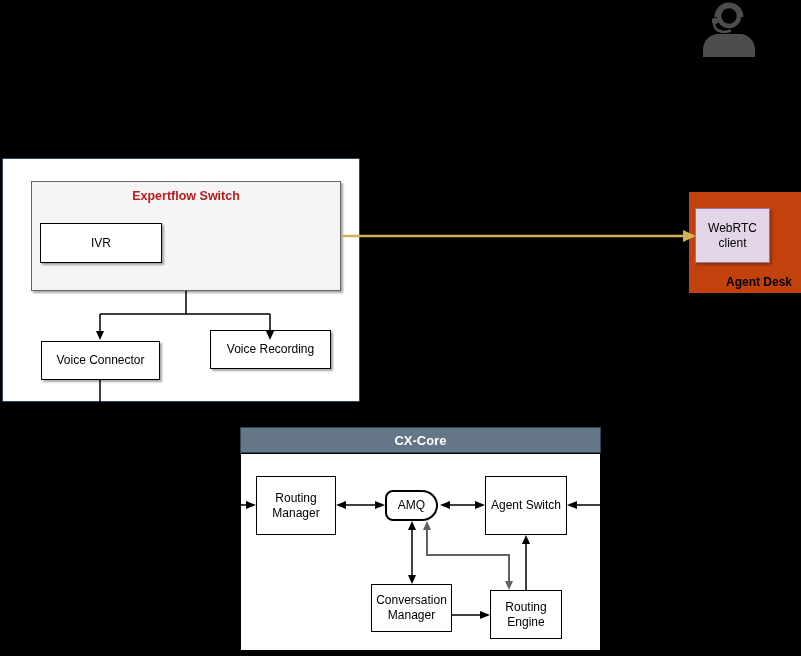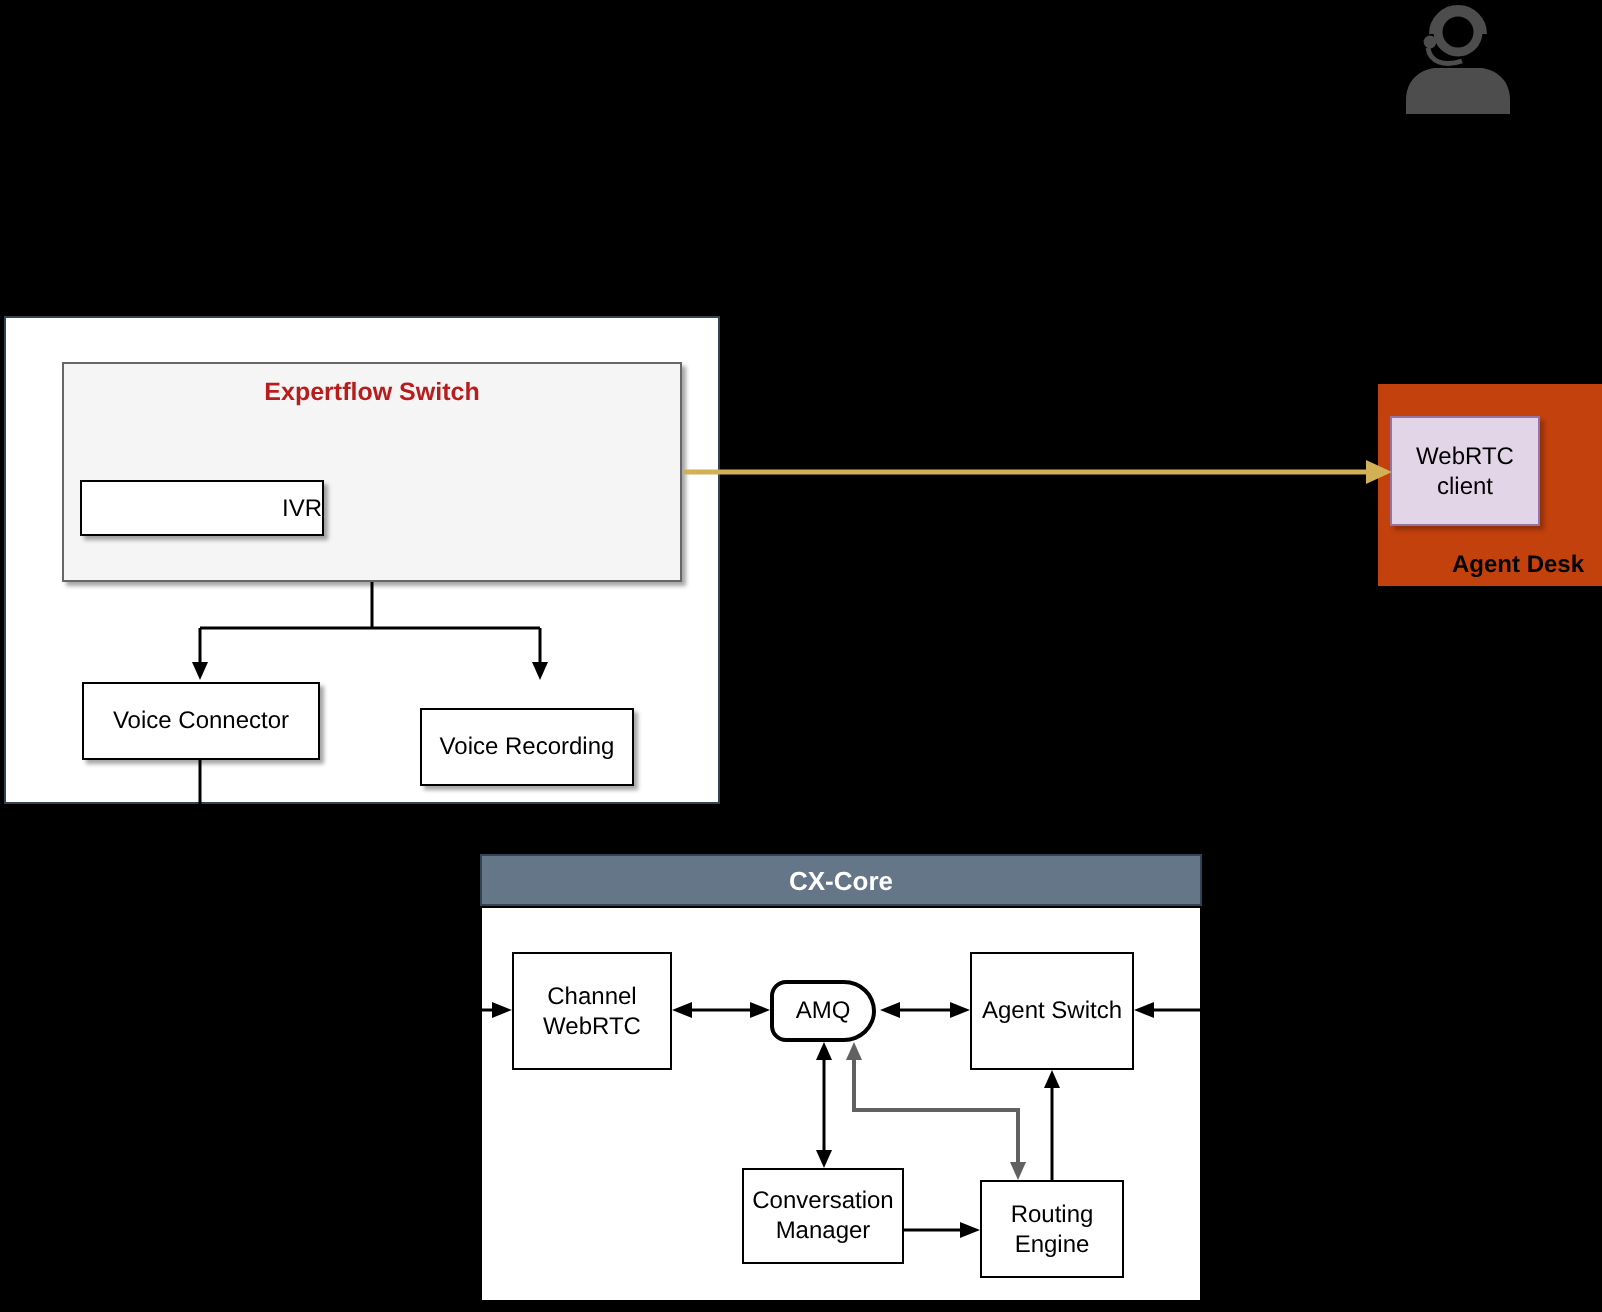--- a/index.html
+++ b/index.html
@@ -39,38 +39,38 @@
 <body>
 
 <div id="canvas">
 
   <div class="abs container-body" style="left:2px;top:158px;width:358px;height:244px;"></div>
 
   <div class="abs switch-box" style="left:31px;top:181px;width:310px;height:110px;">
     <span>Expertflow Switch</span>
   </div>
 
-  <div class="abs box" style="left:40px;top:240px;width:122px;height:28px;justify-content:flex-end;">
+  <div class="abs box" style="left:40px;top:223px;width:122px;height:40px;">
     <span>IVR</span>
   </div>
 
   <div class="abs box" style="left:41px;top:341px;width:119px;height:39px;">
     <span>Voice Connector</span>
   </div>
-  <div class="abs box" style="left:210px;top:354px;width:107px;height:39px;">
+  <div class="abs box" style="left:210px;top:330px;width:121px;height:39px;">
     <span>Voice Recording</span>
   </div>
 
   <div class="abs container-header" style="left:240px;top:427px;width:361px;height:26px;">
     <span>CX-Core</span>
   </div>
   <div class="abs container-body" style="left:240px;top:453px;width:361px;height:198px;border-color:#000;"></div>
 
   <div class="abs box flat" style="left:256px;top:476px;width:80px;height:59px;">
-    <span>Channel WebRTC</span>
+    <span>Routing Manager</span>
   </div>
   <div class="abs box flat amq" style="left:385px;top:490px;width:53px;height:31px;">
     <span>AMQ</span>
   </div>
   <div class="abs box flat" style="left:485px;top:476px;width:82px;height:59px;">
     <span>Agent Switch</span>
   </div>
   <div class="abs box flat" style="left:371px;top:584px;width:81px;height:48px;justify-content:flex-end;">
     <span>Conversation Manager</span>
   </div>

